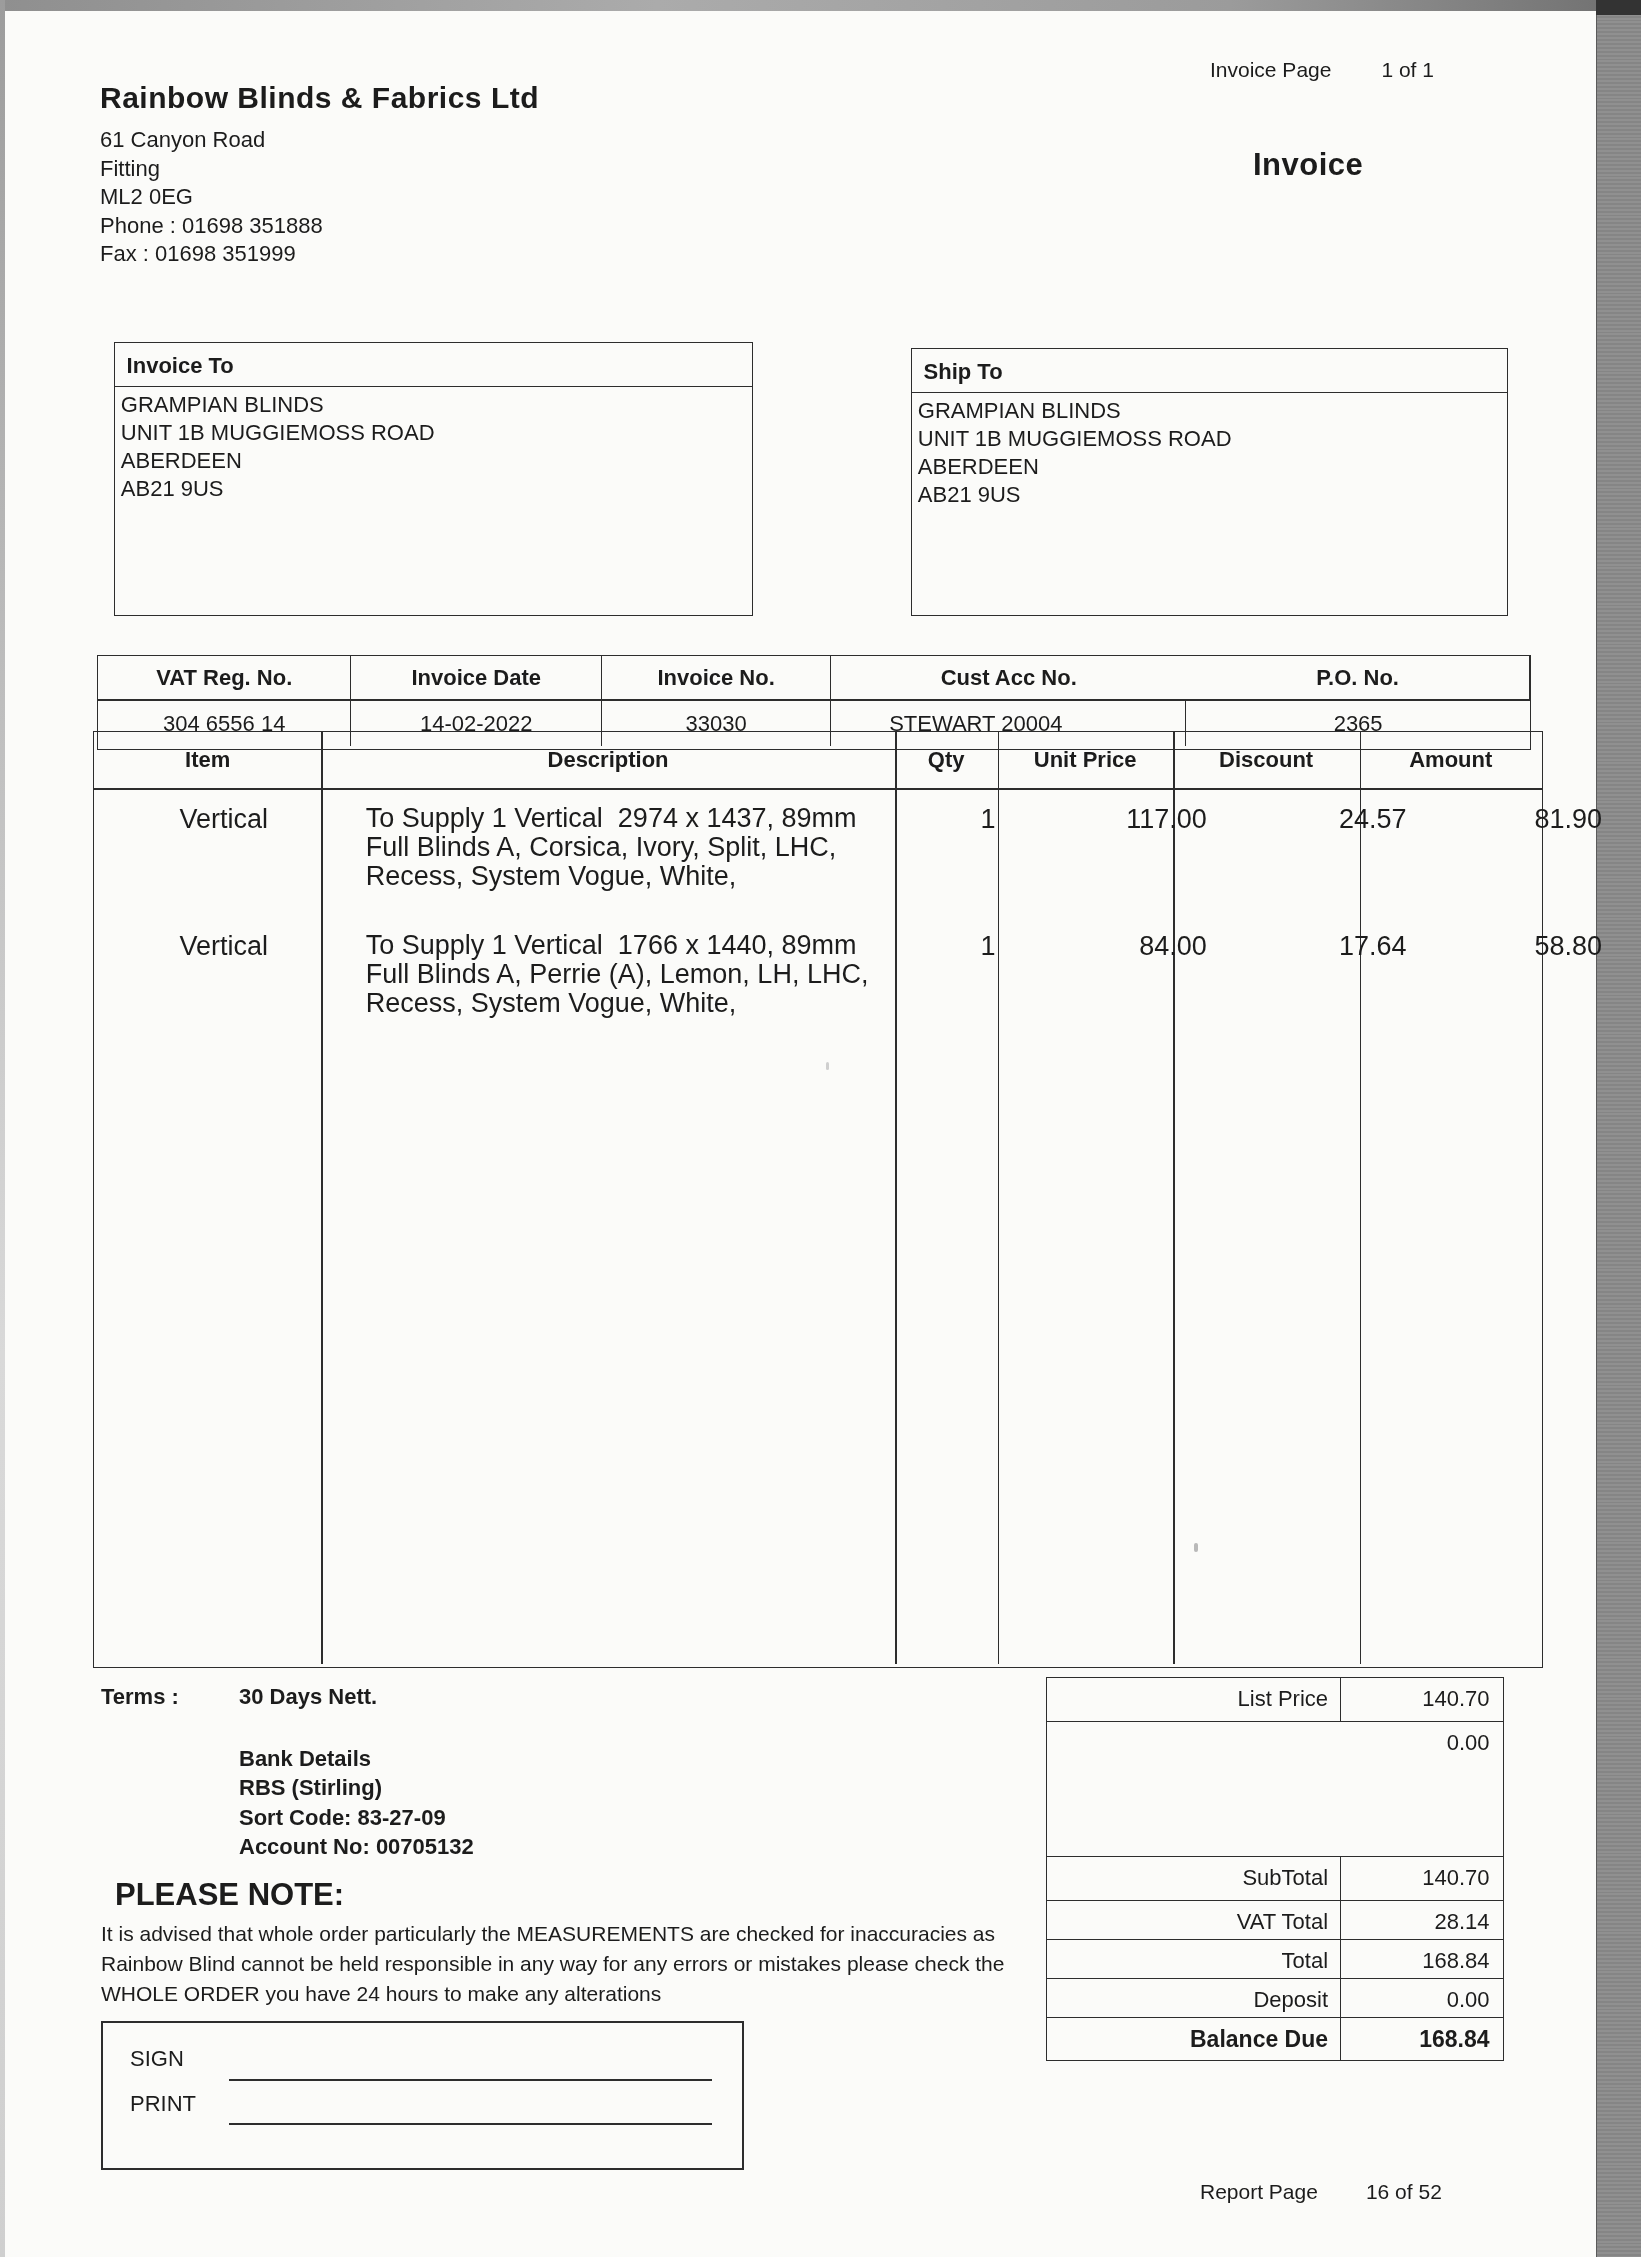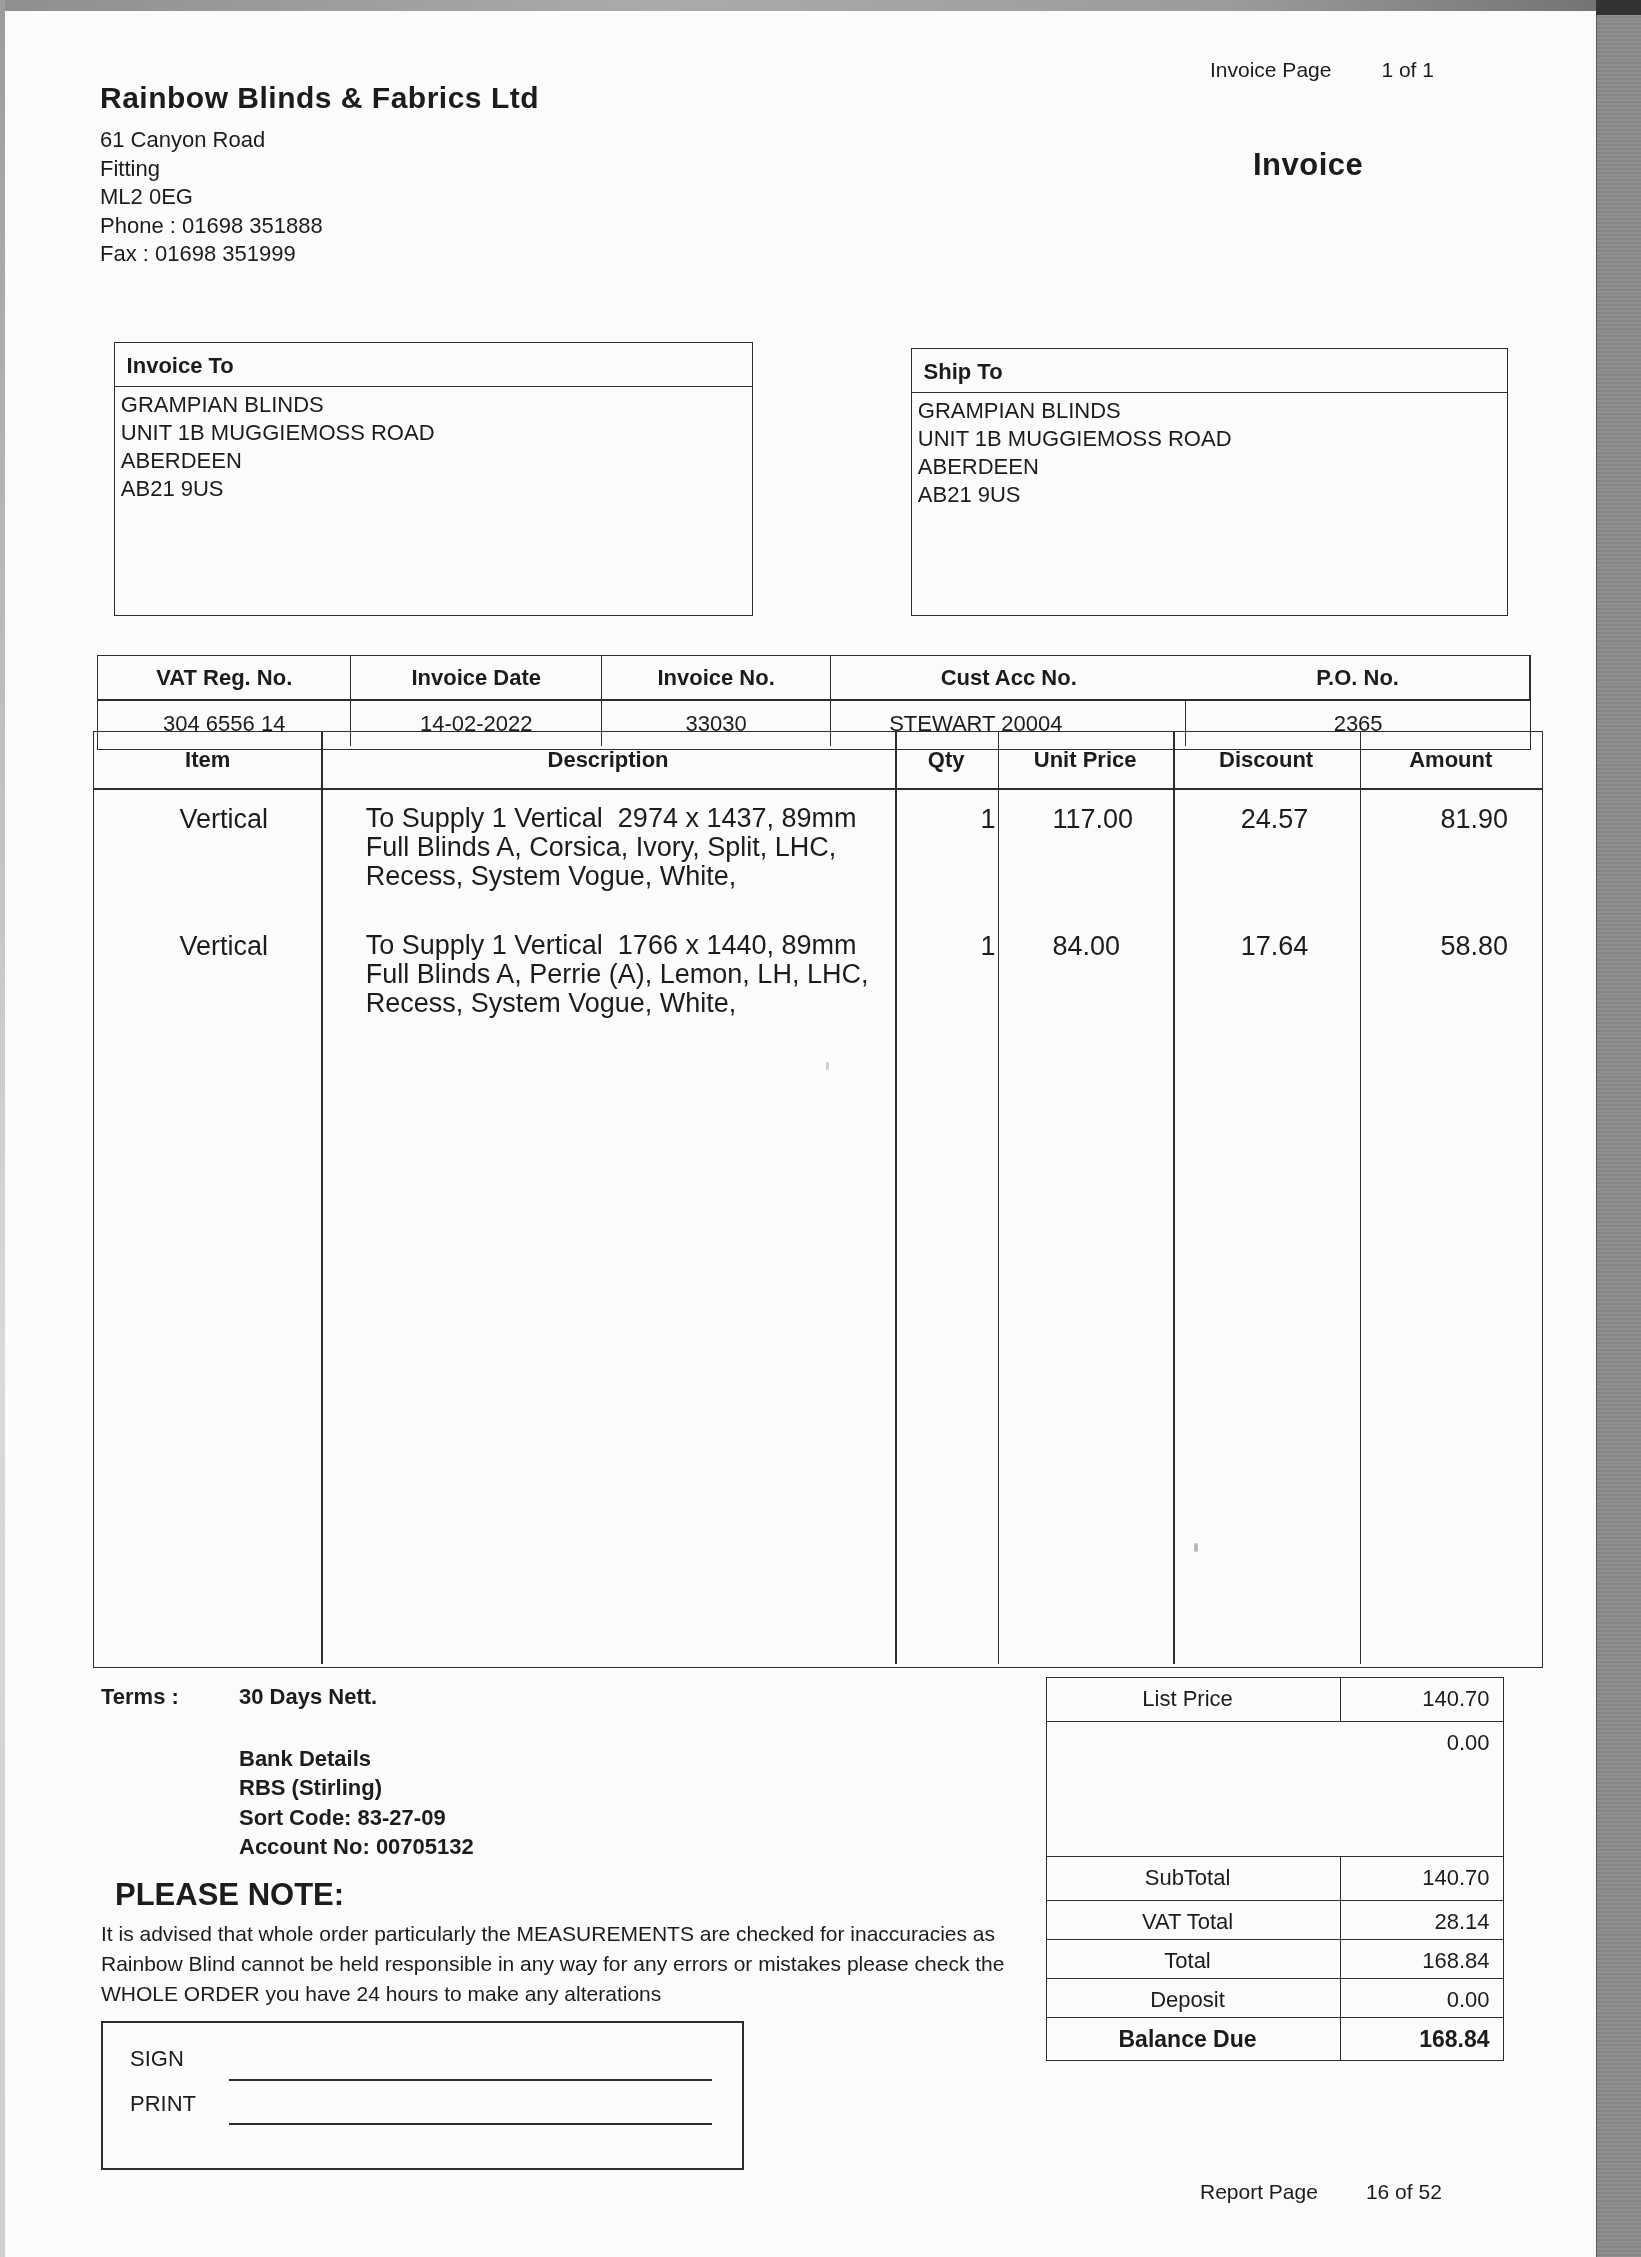--- a/index.html
+++ b/index.html
@@ -55,34 +55,34 @@
     font-size:22px;font-weight:bold;}
   .items-body{position:relative;height:874px;}
   .vline{position:absolute;top:-59px;bottom:0;width:1.9px;background:#2d2d2d;}
   .vl1{left:15.7%;} .vl2{left:55.3%;} .vl3{left:62.4%;} .vl4{left:74.5%;} .vl5{left:87.4%;}
   .item-row{position:absolute;left:16px;width:100%;display:grid;
     grid-template-columns:15.7% 39.6% 7.1% 12.1% 12.9% 12.6%;font-size:27px;gap:13px;}
   .row1{top:13.5px;} .row2{top:141px;}
   .cell-item{text-align:center;}
   .cell-desc{padding:0 29px 0 15.4px;line-height:29px;white-space:pre-wrap;}
   .cell-qty{text-align:center;}
-  .cell-num{padding-right:21px;}
+  .cell-num{text-align:right;padding-right:21px;}
 
   
   .terms-label{left:101px;top:1684px;font-size:22px;font-weight:bold;}
   .terms-value{left:239px;top:1684px;font-size:22px;font-weight:bold;}
   .bank-block{left:239px;top:1744px;font-size:22px;font-weight:bold;line-height:29.4px;}
   .please-note{left:115px;top:1877px;font-size:31px;font-weight:bold;}
   .note-body{left:101px;top:1919px;width:929px;font-size:21px;line-height:30px;}
 
   
   .totals-box{left:1046px;top:1677px;width:456px;border:1.9px solid #2d2d2d;}
   .t-row{display:flex;border-bottom:1.9px solid #2d2d2d;}
   .t-row:last-child{border-bottom:none;}
-  .t-label{width:64.4%;text-align:center;font-size:22px;padding:7.7px 11.6px 0 0;
+  .t-label{width:64.4%;text-align:right;font-size:22px;padding:7.7px 11.6px 0 0;
     border-right:1.9px solid #2d2d2d;box-sizing:border-box;}
   .t-value{flex:1;text-align:right;font-size:22px;padding:7.7px 13.5px 0 0;}
   .h45{height:43px;} .h139{height:134px;} .h39{height:38px;} .h44{height:42px;}
   .t-bold .t-label,.t-bold .t-value{font-weight:bold;font-size:23px;}
 
   
   .sign-box{left:101px;top:2021px;width:639px;height:145px;border:2.4px solid #2d2d2d;}
   .sign-row{position:absolute;font-size:22px;}
   .sign-lbl{left:27px;top:23px;}
   .print-lbl{left:27px;top:68px;}

